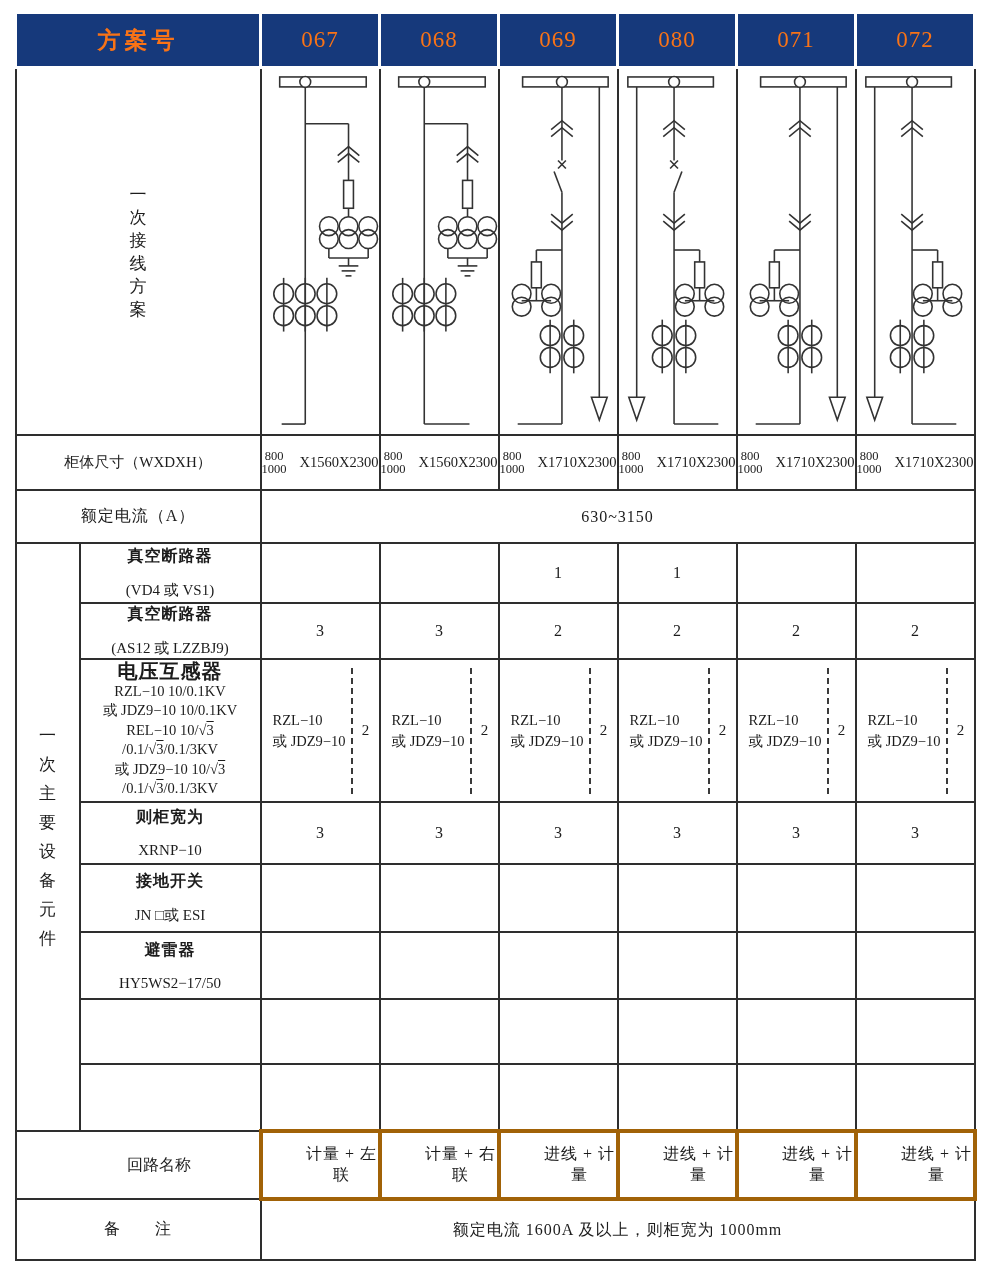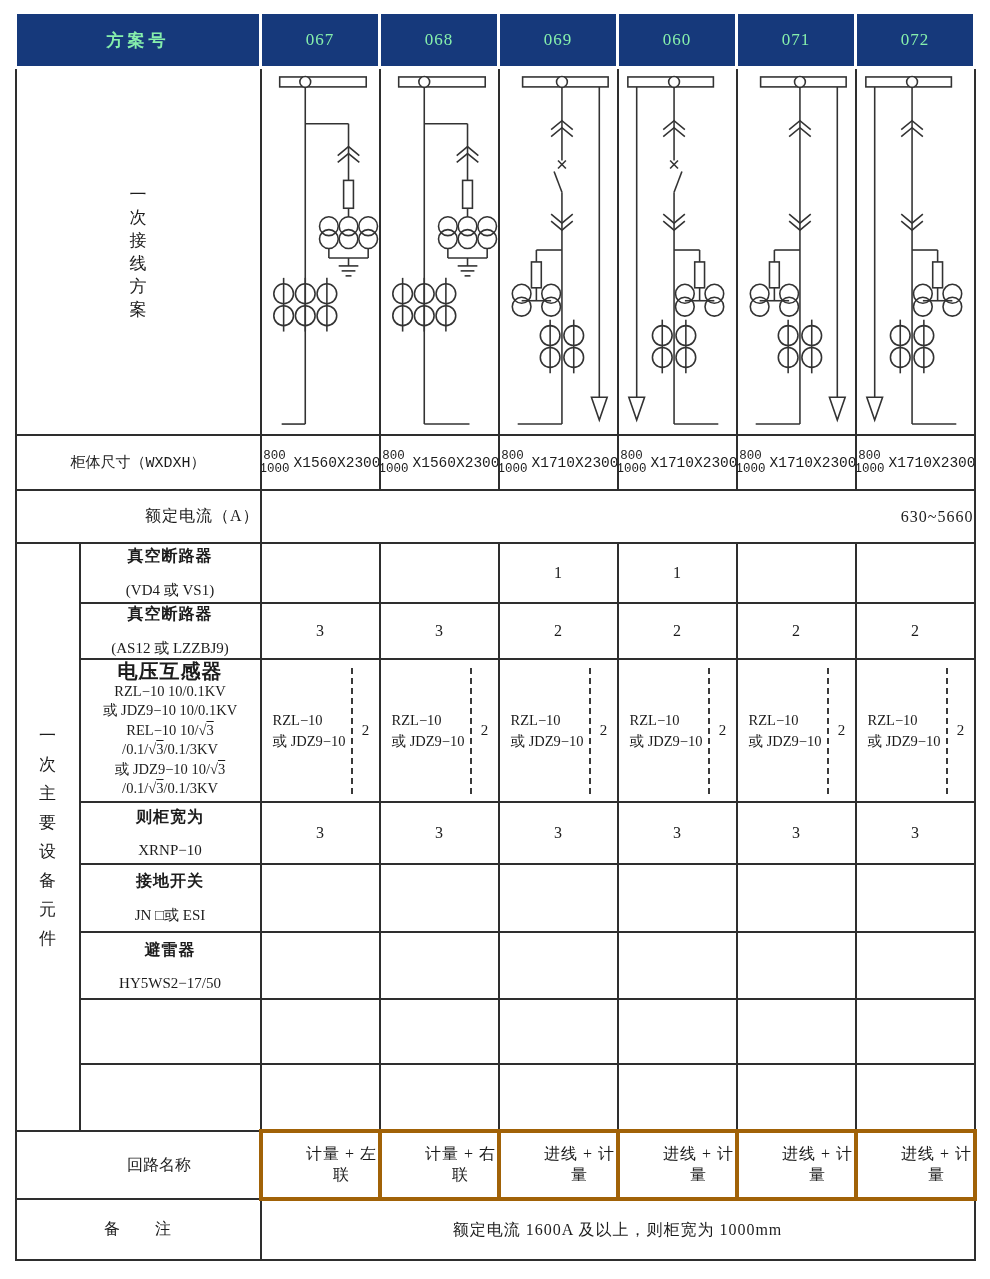--- a/index.html
+++ b/index.html
@@ -4,38 +4,38 @@
 <style>
   html,body{margin:0;padding:0;background:#ffffff;}
   body{width:990px;height:1279px;position:relative;
        font-family:"Liberation Serif","DejaVu Serif",serif;color:#1c1c1c;}
   .page{position:absolute;left:0;top:0;width:990px;height:1279px;background:#fff;}
   table.spec{position:absolute;left:14px;top:11px;width:960px;
              border-collapse:collapse;table-layout:fixed;}
   td{border:2px solid #2e2e2e;text-align:center;vertical-align:middle;
      padding:0;font-size:16px;overflow:hidden;}
   
-  td.hd{background:#16397b;color:#86efac;border:3px solid #ffffff;
-        height:52px;font-size:17px;letter-spacing:1px;text-align:center;}
+  td.hd{background:#16397b;color:#f97316;border:3px solid #ffffff;
+        height:52px;font-size:23px;letter-spacing:1px;text-align:center;}
   td.hd-label{font-weight:600;letter-spacing:4px;}
   
   .vtext{display:flex;flex-direction:column;align-items:center;justify-content:center;
          height:100%;font-size:17px;letter-spacing:0;}
   .vtext div{line-height:1;}
   .vtext.wiring div{margin:3px 0;}
   .vtext.side div{margin:6px 0;}
   
   td.diag{height:365px;padding:0;}
   td.diag svg{display:block;width:100%;height:100%;}
   
-  td.h-size{height:53px;font-size:15px;font-family:Liberation Mono, monospace;}
-  .size-cell{display:flex;align-items:center;justify-content:center;gap:4px;}
+  td.h-size{height:53px;font-size:15px;}
+  .size-cell{display:flex;align-items:center;justify-content:space-between;gap:4px;}
   .frac{display:inline-flex;flex-direction:column;font-size:12.5px;line-height:13px;}
   .dim{font-size:14.5px;}
-  td.h-cur{height:51px;letter-spacing:1px;text-align:right;}
+  td.h-cur{height:51px;letter-spacing:1px;}
   
   .eq-name{font-size:16px;letter-spacing:1px;font-weight:600;}
   .eq-spec{font-size:15px;margin-top:14px;}
   .pt-label{font-size:14.5px;line-height:19.5px;}
   .pt-label .nm{font-weight:600;font-size:20px;letter-spacing:1px;}
   .ol{text-decoration:overline;}
   .sq{white-space:nowrap;}
   .pt-cell{display:flex;align-items:center;height:100%;}
   .pt-names{flex:1;text-align:left;padding-left:11px;font-size:14.5px;line-height:21px;}
   .pt-div{width:0;border-left:2px dashed #3a3a3a;height:126px;}
@@ -63,21 +63,21 @@
       <col style="width:119px">
         <col style="width:119px">
         <col style="width:119px">
     </colgroup>
     <tbody id="tbody">
         <tr>
           <td class="hd hd-label" colspan="2">方案号</td>
           <td class="hd">067</td>
           <td class="hd">068</td>
           <td class="hd">069</td>
-          <td class="hd">060</td>
+          <td class="hd">080</td>
           <td class="hd">071</td>
           <td class="hd">072</td>
         </tr>
         <tr>
           <td class="diag-label" colspan="2">
             <div class="vtext wiring">
               <div>一</div>
               <div>次</div>
               <div>接</div>
               <div>线</div>
@@ -348,21 +348,21 @@
               <span class="frac">
                 <span>800</span>
                 <span>1000</span>
               </span>
               <span class="dim">X1710X2300</span>
             </div>
           </td>
         </tr>
         <tr>
           <td class="h-cur" colspan="2">额定电流（A）</td>
-          <td class="h-cur" colspan="6">630~5660</td>
+          <td class="h-cur" colspan="6">630~3150</td>
         </tr>
         <tr>
           <td rowspan="8">
             <div class="vtext side">
               <div>一</div>
               <div>次</div>
               <div>主</div>
               <div>要</div>
               <div>设</div>
               <div>备</div>

